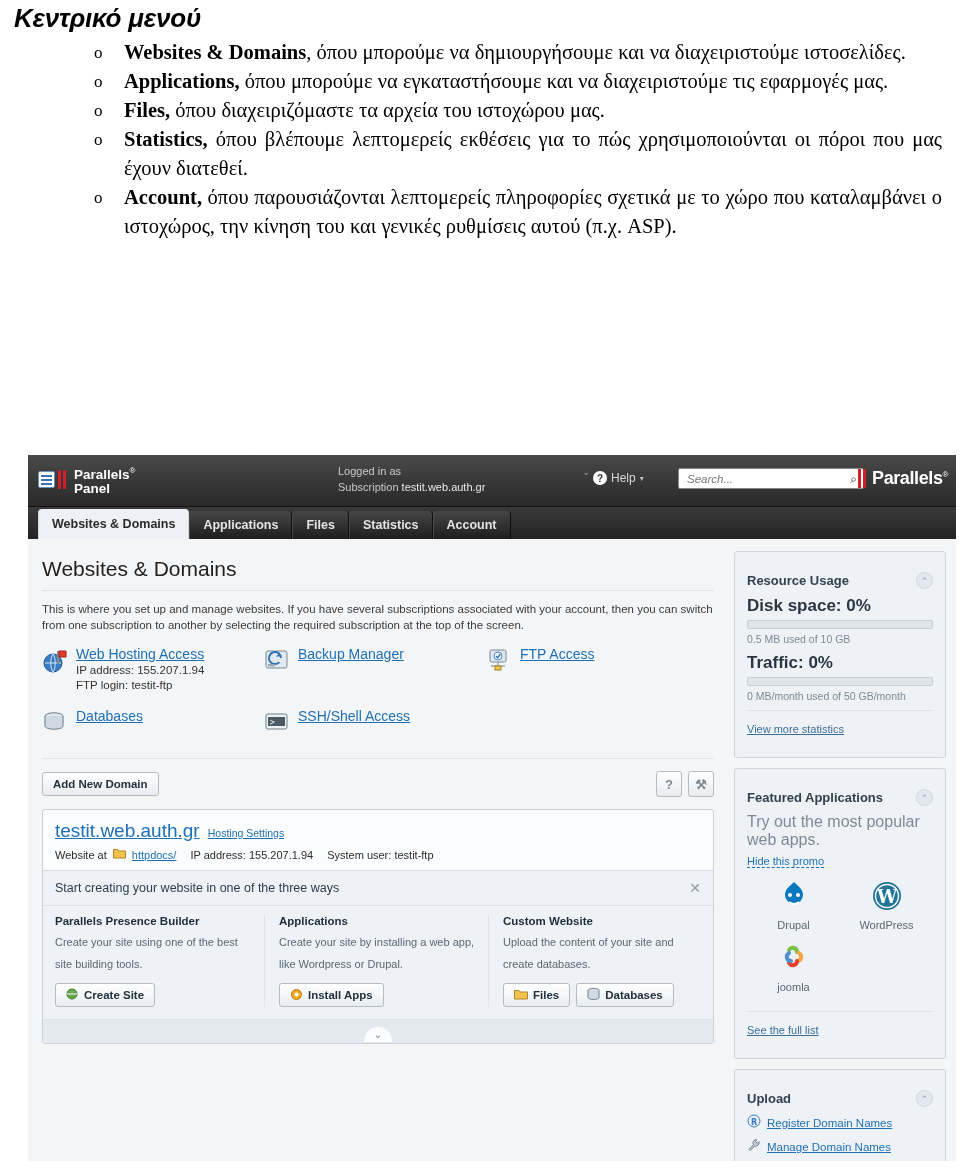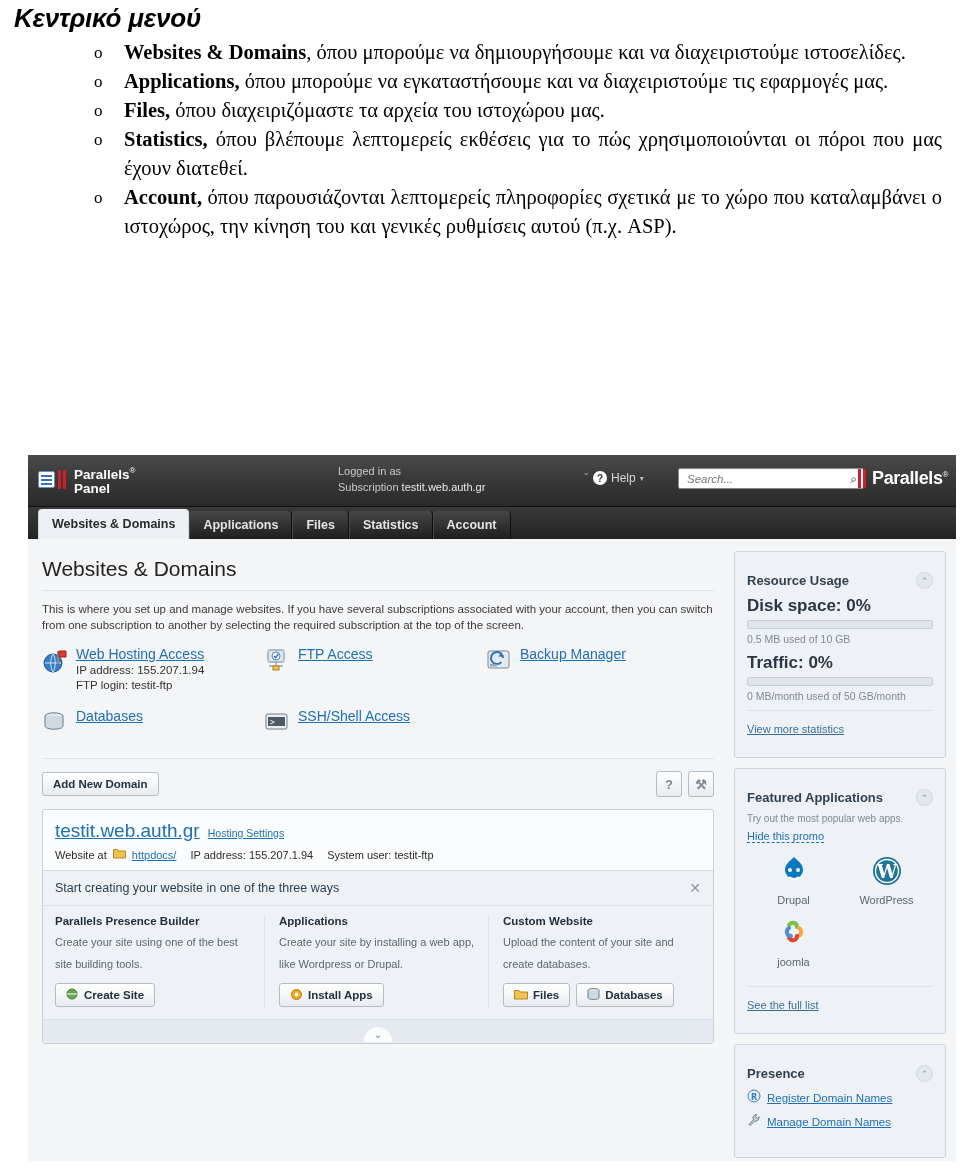--- a/index.html
+++ b/index.html
@@ -240,21 +240,21 @@
   }
   .res-label { font-size:17px; color:#2b3642; font-weight:bold; margin:6px 0 4px 0;}
   .res-bar {
     height:9px; background:#dfe5eb;
     border:1px solid #c6cfd8; border-radius:2px;
   }
   .res-note { font-size:10.5px; color:#7e8a96; margin:4px 0 8px 0; }
   .side-div { height:1px; background:#dce3ea; margin:8px 0; }
   .side-link { font-size:11px; color:#3b6f99; text-decoration:underline; }
 
-  .feat-sub { font-size:10px; color:#7e8a96; margin:0 0 2px 0; }
+  .feat-sub { font-size:16px; color:#7e8a96; margin:0 0 2px 0; }
   .feat-hide { font-size:11px; color:#1f6fb5; border-bottom:1px dashed #1f6fb5; display:inline-block; }
   .apps-grid { display:flex; flex-wrap:wrap; margin-top:10px; }
   .app-item { width:50%; text-align:center; margin-bottom:10px; }
   .app-item .nm { font-size:11px; color:#5b6773; margin-top:2px; }
 
   .dm-link { display:flex; align-items:center; gap:6px; margin-bottom:6px; }
   .dm-link a { font-size:11.5px; color:#1f6fb5; text-decoration:underline; }
 </style>
 </head>
 <body>
@@ -361,40 +361,40 @@
           <div class="tbody">
             <a>Web Hosting Access</a>
             <div class="sub">IP address: 155.207.1.94</div>
             <div class="sub">FTP login: testit-ftp</div>
           </div>
         </div>
 
         <div class="pp-tool">
           <div class="ticon">
             <svg width="26" height="26" viewBox="0 0 26 26">
+              <rect x="2" y="3" width="21" height="17" rx="2" fill="#e3e9ee" stroke="#7b8994"></rect>
+              <path d="M17 10a6 6 0 1 0-1.6 4.1" fill="none" stroke="#2f74b8" stroke-width="2"></path>
+              <path d="M16 4.5v4h-4z" fill="#2f74b8"></path>
+              <rect x="4" y="16" width="7" height="2.4" fill="#9aa6b0"></rect>
+            </svg>
+          </div>
+          <div class="tbody"><a>Backup Manager</a></div>
+        </div>
+
+        <div class="pp-tool">
+          <div class="ticon">
+            <svg width="26" height="26" viewBox="0 0 26 26">
               <rect x="4" y="2" width="16" height="12" rx="1.5" fill="#dfe7ee" stroke="#7b8994"></rect>
               <circle cx="12" cy="8" r="4" fill="#fff" stroke="#4f86c6"></circle>
               <path d="M10 8l1.6 1.8L14.3 6" fill="none" stroke="#3a7cc4" stroke-width="1.6"></path>
               <path d="M12 14v4M5 18h14" stroke="#9aa6b0" stroke-width="1.4" fill="none"></path>
               <rect x="9" y="18" width="6" height="4" fill="#f0c64a" stroke="#a8821f"></rect>
             </svg>
           </div>
           <div class="tbody"><a>FTP Access</a></div>
-        </div>
-
-        <div class="pp-tool">
-          <div class="ticon">
-            <svg width="26" height="26" viewBox="0 0 26 26">
-              <rect x="2" y="3" width="21" height="17" rx="2" fill="#e3e9ee" stroke="#7b8994"></rect>
-              <path d="M17 10a6 6 0 1 0-1.6 4.1" fill="none" stroke="#2f74b8" stroke-width="2"></path>
-              <path d="M16 4.5v4h-4z" fill="#2f74b8"></path>
-              <rect x="4" y="16" width="7" height="2.4" fill="#9aa6b0"></rect>
-            </svg>
-          </div>
-          <div class="tbody"><a>Backup Manager</a></div>
         </div>
 
         <div class="pp-tool">
           <div class="ticon">
             <svg width="26" height="26" viewBox="0 0 26 26">
               <ellipse cx="12" cy="6" rx="9" ry="3.2" fill="#dfe7ee" stroke="#6f7d88"></ellipse>
               <path d="M3 6v5c0 1.8 4 3.2 9 3.2s9-1.4 9-3.2V6" fill="#cfd9e1" stroke="#6f7d88"></path>
               <path d="M3 11v5c0 1.8 4 3.2 9 3.2s9-1.4 9-3.2v-5" fill="#cfd9e1" stroke="#6f7d88"></path>
             </svg>
           </div>
@@ -568,21 +568,21 @@
             </span>
             <div class="nm">joomla</div>
           </div>
         </div>
         <div class="side-div"></div>
         <a class="side-link">See the full list</a>
       </div>
 
       <div class="side-box">
         <div class="side-head">
-          <h3>Presence</h3>
+          <h3>Upload</h3>
           <div class="collapse-btn">⌃</div>
         </div>
         <div class="dm-link">
           <span>
             <svg width="14" height="14" viewBox="0 0 14 14">
                 <circle cx="7" cy="7" r="6" fill="#e8f0f8" stroke="#3a7cc4"></circle>
                 <text x="7" y="10.5" font-size="8" fill="#3a7cc4" text-anchor="middle" font-family="DejaVu Sans, sans-serif" font-weight="bold">R</text>
               </svg>
           </span>
           <a>Register Domain Names</a>

